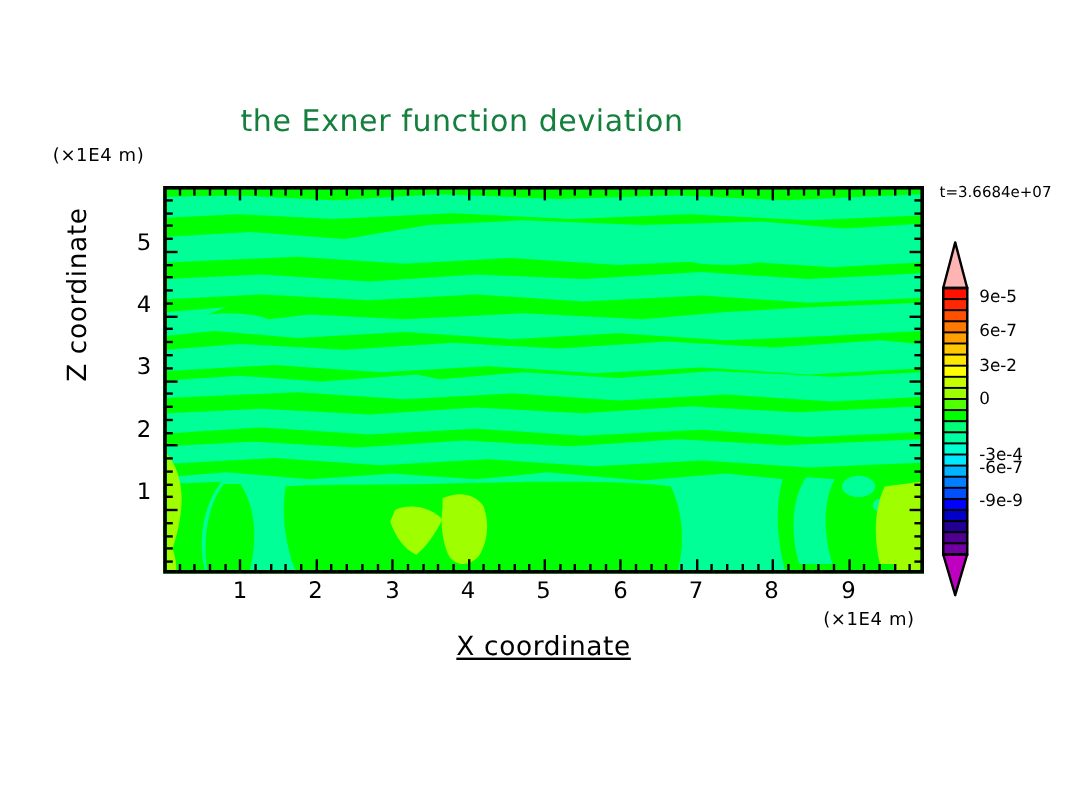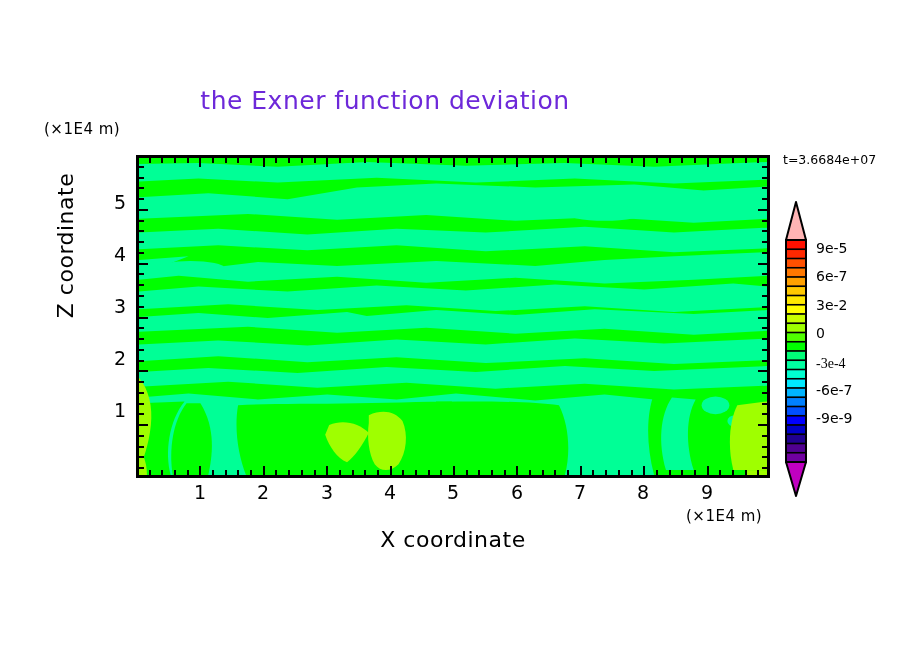--- a/index.html
+++ b/index.html
@@ -18,21 +18,21 @@
 
   
   #plot-title {
     position: absolute;
     left: 0;
     top: 86px;
     width: 770px;
     text-align: center;
     font-size: 25px;
     letter-spacing: 0.5px;
-    color: #6d28d9;
+    color: #15803d;
     white-space: nowrap;
   }
 
   
   .unit-note {
     position: absolute;
     font-size: 15px;
     letter-spacing: 0.5px;
     white-space: nowrap;
   }
@@ -51,20 +51,21 @@
 
   
   #x-axis-title {
     position: absolute;
     left: 136px;
     top: 527px;
     width: 634px;
     text-align: center;
     font-size: 22px;
     letter-spacing: 0.5px;
+    text-decoration: underline;
   }
   #y-axis-title {
     position: absolute;
     left: -60px;
     top: 233px;
     width: 250px;
     text-align: center;
     font-size: 22px;
     letter-spacing: 0.5px;
     transform: rotate(-90deg);
@@ -424,16 +425,16 @@
 
     <polygon id="cbar-under" points="17,296 7,262 27,262" stroke="#000" stroke-width="2" stroke-linejoin="round" fill="#c000c0"></polygon>
     <rect x="7" y="40" width="20" height="222" fill="none" stroke="#000" stroke-width="2"></rect>
   </svg>
 </div>
 <div id="cbar-labels">
     <div class="cbar-label" style="top: 240px;">9e-5</div>
     <div class="cbar-label" style="top: 268px;">6e-7</div>
     <div class="cbar-label" style="top: 297px;">3e-2</div>
     <div class="cbar-label" style="top: 325px;">0</div>
-    <div class="cbar-label" style="top: 356px; font-family: Liberation Serif, serif;">-3e-4</div>
+    <div class="cbar-label" style="top: 371px;">-3e-4</div>
     <div class="cbar-label" style="top: 382px;">-6e-7</div>
     <div class="cbar-label" style="top: 410px;">-9e-9</div>
   </div>
 
 </body></html>

